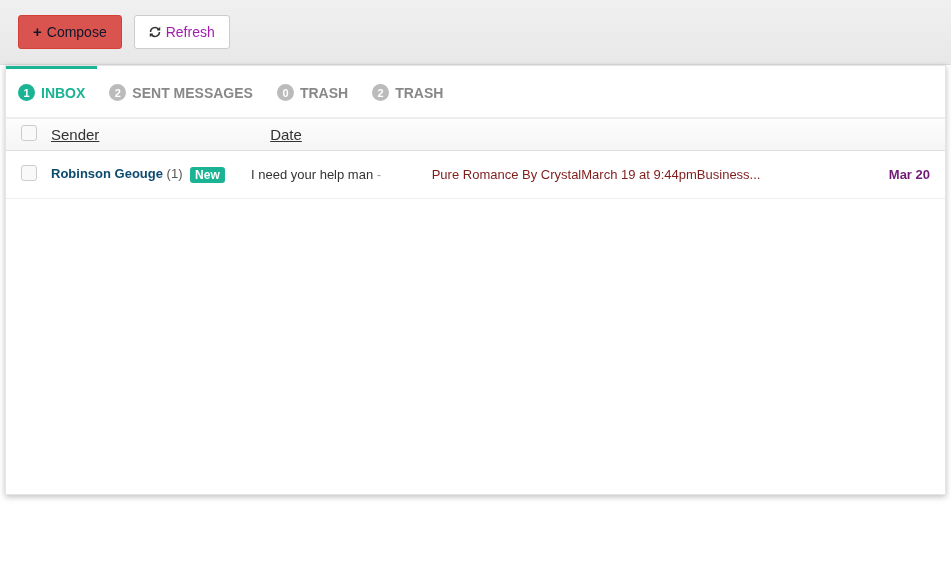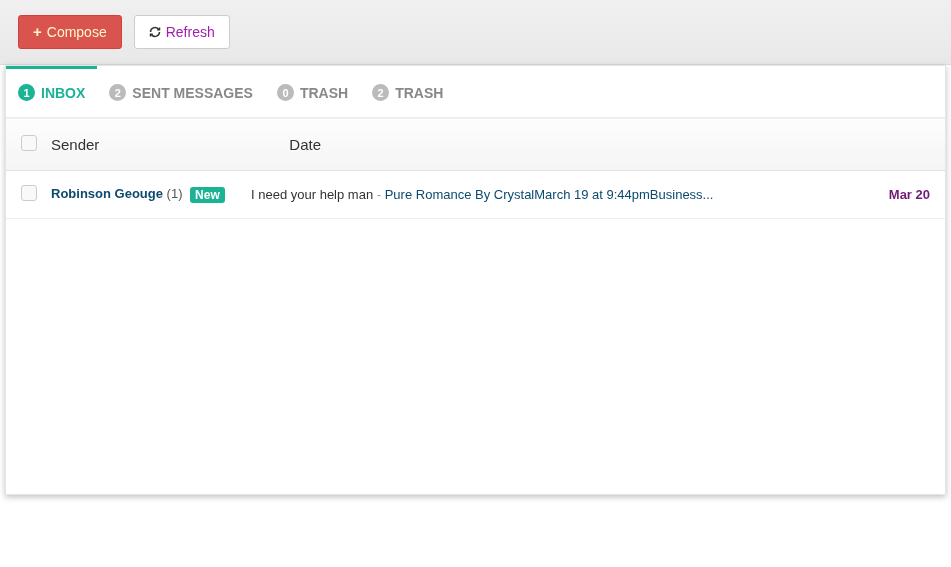--- a/index.html
+++ b/index.html
@@ -22,21 +22,21 @@
       gap: 5px;
       padding: 7px 14px;
       border-radius: 3px;
       font-size: 14px;
       cursor: pointer;
       line-height: 1.2;
     }
     .btn-danger {
       background: #d9534f;
       border: 1px solid #d43f3a;
-      color: #fef9c3;
+      color: #0f172a;
     }
     .btn-default {
       background: #fff;
       border: 1px solid #ccc;
       color: #a21caf;
     }
     .icon-plus::before {
       content: "+";
       font-weight: bold;
       font-size: 15px;
@@ -84,31 +84,32 @@
       color: #fff;
       font-size: 11px;
       font-weight: bold;
     }
     .tab.active .tab-badge {
       background: #1ab394;
     }
     .list-header {
       display: flex;
       align-items: center;
-      padding: 16px 15px;
+      padding: 6px 15px;
       background: linear-gradient(#fdfdfd, #f5f5f5);
       border-top: 1px solid #eee;
       border-bottom: 1px solid #e0e0e0;
       font-size: 15px;
       color: #333;
+      text-decoration: underline;
     }
     .col-check { width: 30px; }
     .col-sender { width: 200px; }
     .col-subject { flex: 1; }
-    .col-date { width: 70px; text-align: right; }
+    .col-date { width: 70px; text-align: center; }
     .checkbox {
       width: 16px;
       height: 16px;
       border: 1px solid #ccc;
       border-radius: 3px;
       background: #f9f9f9;
       display: inline-block;
       cursor: pointer;
     }
     .mail-row {
@@ -126,21 +127,21 @@
       color: #fff;
       font-size: 12px;
       padding: 1px 5px;
       border-radius: 3px;
       font-weight: bold;
       margin-left: 4px;
       vertical-align: middle;
     }
     .subject-bold { font-weight: normal; color: #333; }
     .subject-sep { color: #999; }
-    .subject-preview { color: #0c4a6e; }
+    .subject-preview { color: #7f1d1d; margin-left: 47px; }
     .row-date { font-weight: bold; color: #701a75; text-align: right; }
   </style>
 </head>
 <body>
 
 <div class="toolbar">
   <button class="btn btn-danger">
     <span class="icon-plus"></span>
     <span>Compose</span>
   </button>

